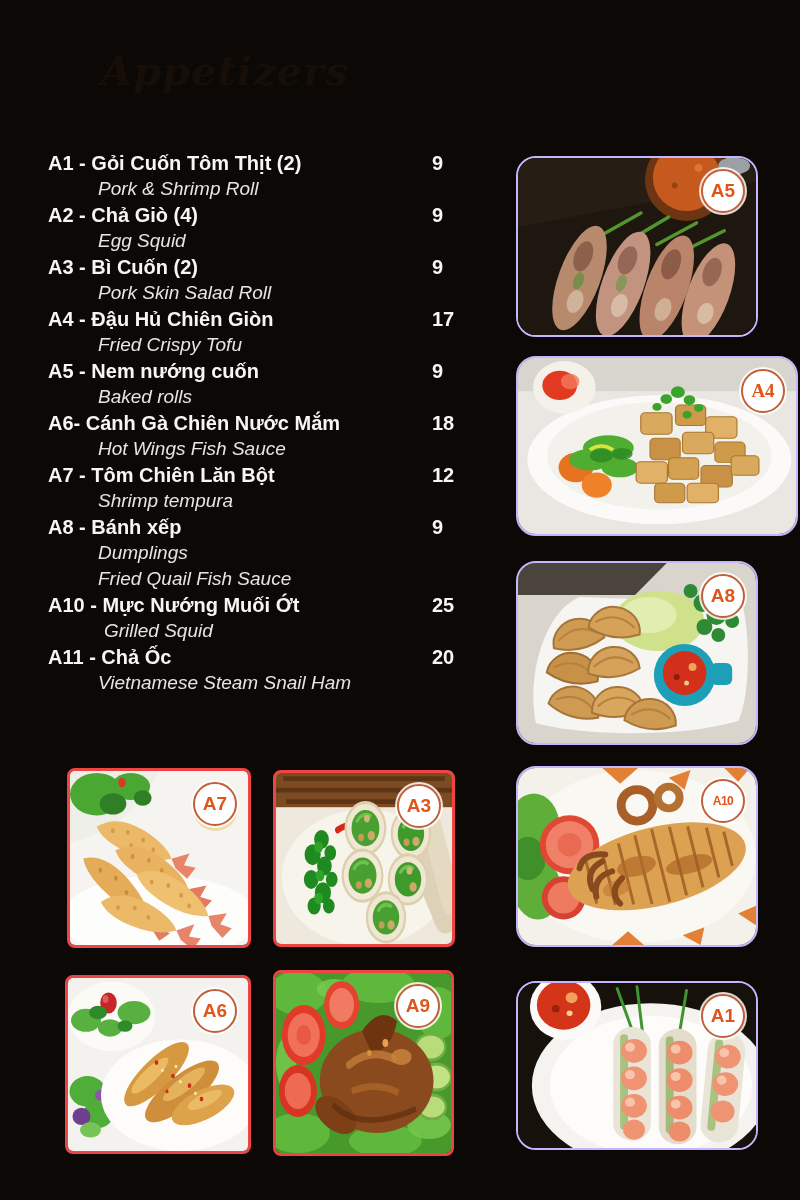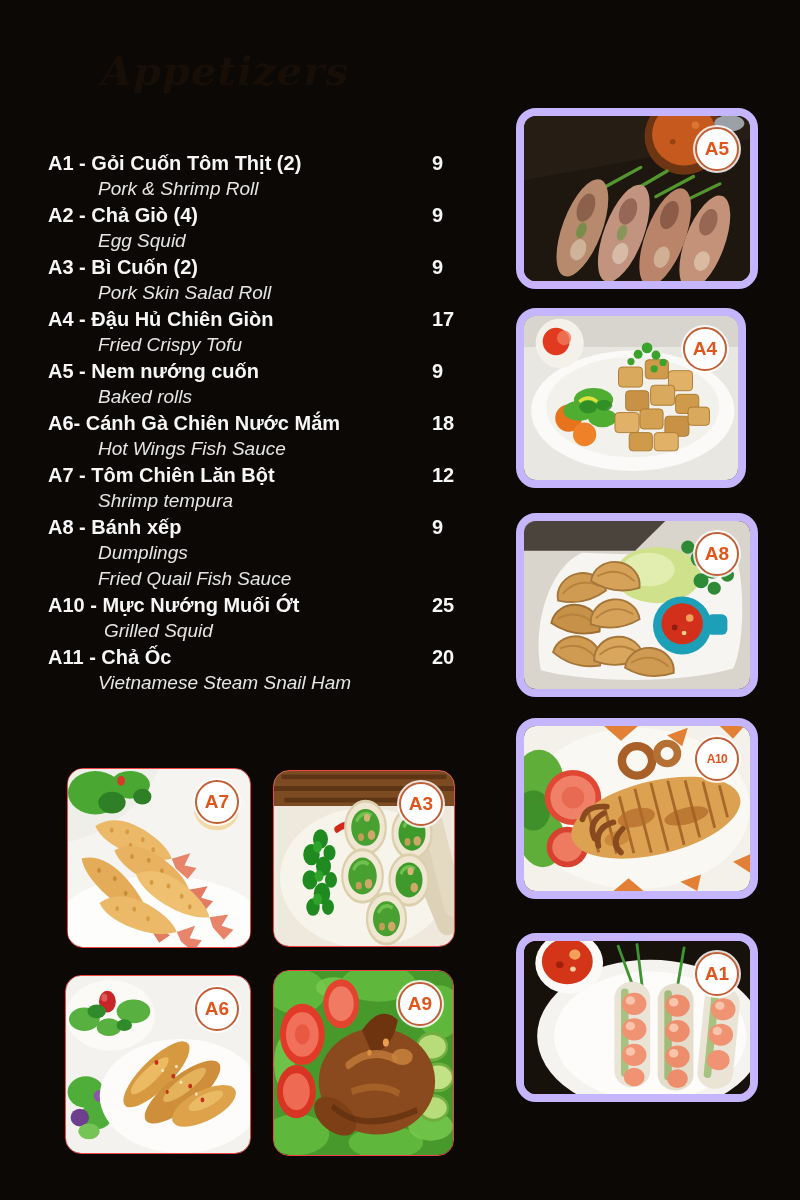--- a/index.html
+++ b/index.html
@@ -15,30 +15,30 @@
   
   .menu-list{position:absolute;left:48px;top:150px;width:410px;color:#f6f6f6;}
   .menu-item{position:relative;}
   .mi-row{position:relative;font-weight:700;font-size:20px;line-height:26px;white-space:nowrap;}
   .mi-price{position:absolute;left:384px;top:0;font-weight:700;font-size:20px;}
   .mi-sub{font-style:italic;font-size:19px;line-height:26px;padding-left:50px;font-weight:400;color:#e5e5e5;white-space:nowrap;}
 
   
   .pcard{position:absolute;border-radius:20px;overflow:hidden;box-sizing:border-box;background:#111;}
   .pcard svg{position:absolute;left:0;top:0;width:100%;height:100%;display:block;}
-  .pcard.rframe{border:8px solid #c4b5fd;}
-  .pcard.tframe{border:1px solid #ef4444;border-radius:16px;}
+  .pcard.rframe{border:2px solid #c4b5fd;margin-top:48px;}
+  .pcard.tframe{border:3px solid #ef4444;border-radius:8px;}
   .badge{position:absolute;top:11px;right:11px;width:44px;height:44px;border-radius:50%;
          background:#ffffff;border:2px solid #c06038;box-shadow:0 0 0 2px rgba(255,255,255,.85);
          display:flex;align-items:center;justify-content:center;box-sizing:border-box;
          font-weight:700;font-size:19px;color:#e0551c;}
   .badge.wide{font-size:12px;letter-spacing:-0.5px;}
 
   #card-a5 {left:516px;top:108px;width:242px;height:181px;}
-  #card-a4 {left:516px;top:308px;width:230px;height:180px;}
+  #card-a4 {left:516px;top:308px;width:282px;height:180px;font-family:Liberation Serif, serif;}
   #card-a8 {left:516px;top:513px;width:242px;height:184px;}
   #card-a10{left:516px;top:718px;width:242px;height:181px;}
   #card-a1 {left:516px;top:933px;width:242px;height:169px;}
   #card-a7 {left:67px; top:768px;width:184px;height:180px;}
   #card-a3 {left:273px;top:770px;width:182px;height:177px;}
   #card-a6 {left:65px; top:975px;width:186px;height:179px;}
   #card-a9 {left:273px;top:970px;width:181px;height:186px;}
 </style>
 </head>
 <body>

